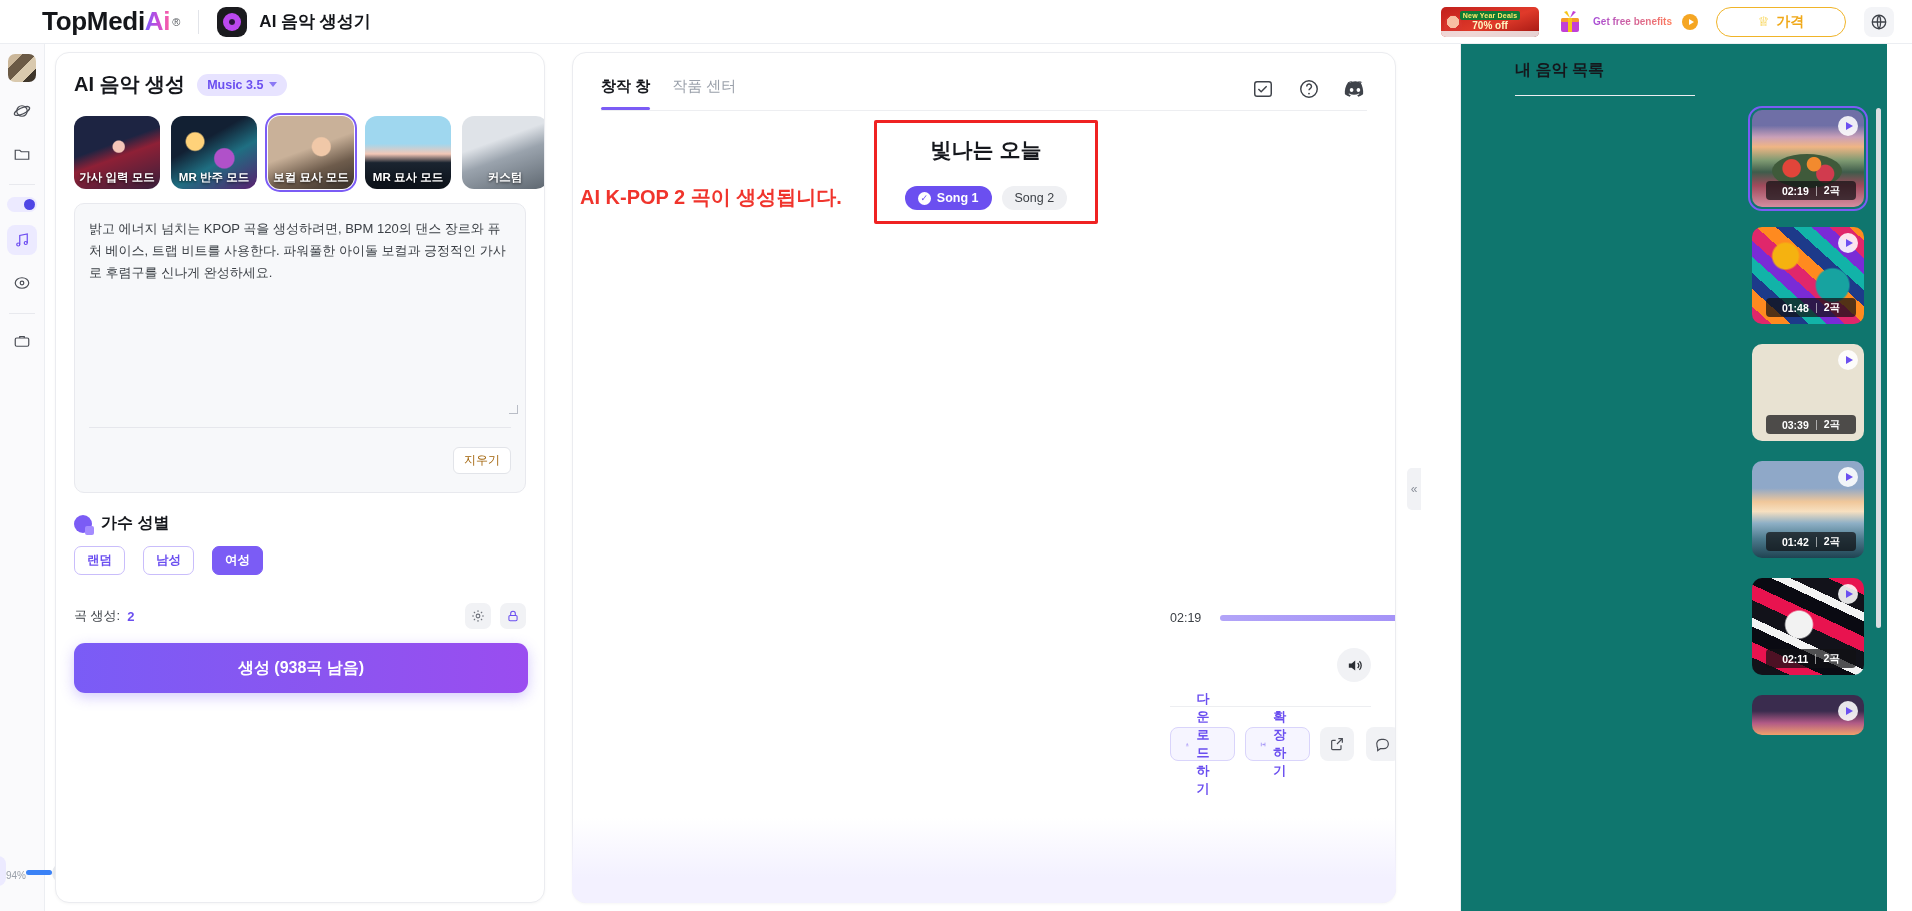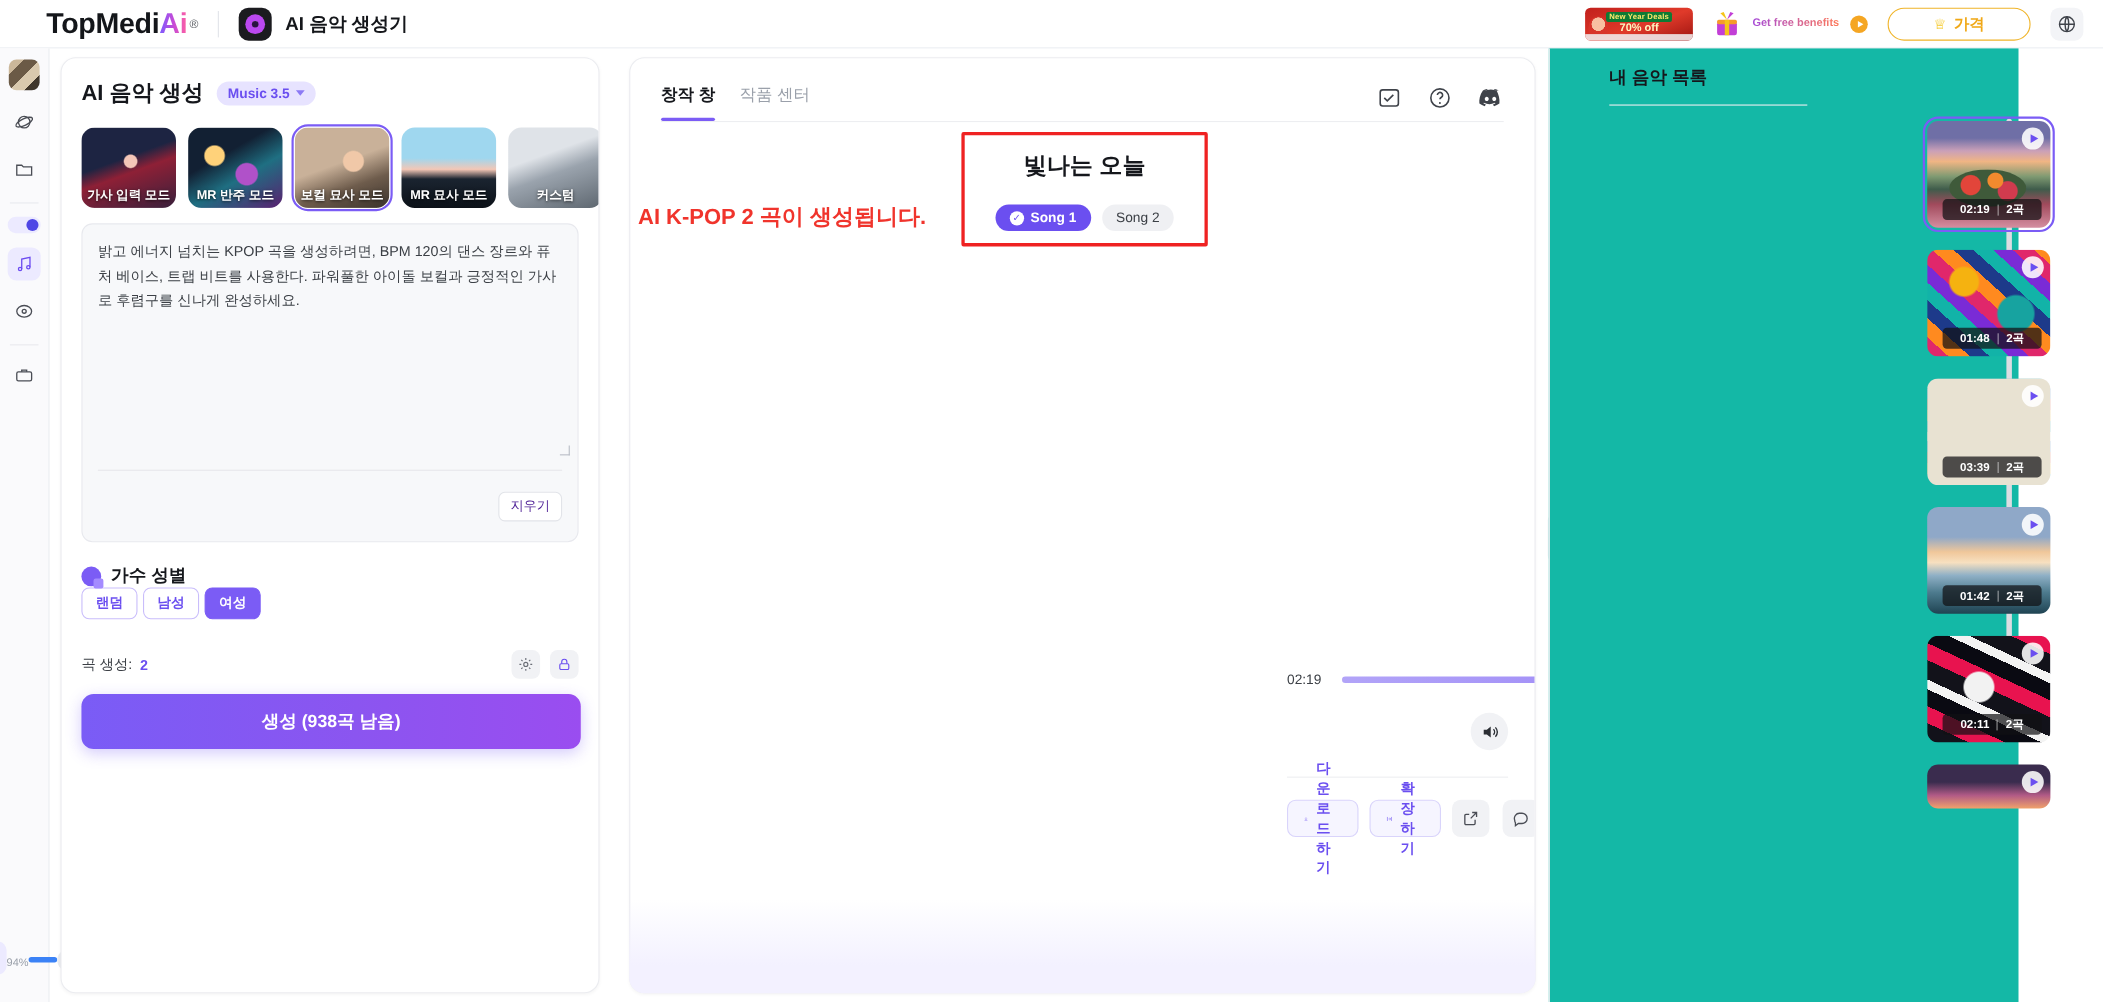--- a/index.html
+++ b/index.html
@@ -139,24 +139,24 @@
   .sec-title { font-size:16px;font-weight:700;color:#15171c; }
 
   .desc-box {
     margin-top:14px; height:290px; border:1px solid #e8e9ee; border-radius:10px;
     background:#f7f8fa; position:relative; padding:14px 14px 0 14px;
   }
   .desc-text { font-size:13px; line-height:22px; color:#3c4046; }
   .resize-h { position:absolute; right:7px; bottom:78px; width:9px;height:9px;
     border-right:1.5px solid #b9bdc6; border-bottom:1.5px solid #b9bdc6; }
   .desc-divider { position:absolute; left:14px; right:14px; bottom:64px; height:1px; background:#e6e7ec; }
-  .clear-btn { position:absolute; right:14px; bottom:18px; font-size:12px; color:#4c1d95;
+  .clear-btn { position:absolute; right:14px; bottom:18px; font-size:12px; color:#a16207;
     background:#fff; border:1px solid #e2e4e9; border-radius:6px; padding:4px 10px; cursor:pointer; }
 
-  .gender-row { display:flex; gap:5px; }
+  .gender-row { display:flex; gap:18px; margin-top:12px; }
   .gender-pill { border:1px solid #c9bdfb; color:#6b4ff0; background:#fff;
     font-size:12.5px; font-weight:600; border-radius:7px; padding:5px 12px; cursor:pointer; }
   .gender-pill.on { background:#7b5cf5; color:#fff; border-color:#7b5cf5; }
 
   .count-row { display:flex; align-items:center; margin-top:28px; }
   .count-label { font-size:13px;color:#3c4046; }
   .count-val { font-size:13px;color:#6b4ff0; font-weight:600; margin-left:7px; }
   .count-actions { margin-left:auto; display:flex; gap:9px; }
   .sq-btn { width:26px;height:26px;border-radius:7px;background:#f1f2f5;color:#6a6e77;
     display:flex;align-items:center;justify-content:center;cursor:pointer;font-size:13px;}
@@ -231,22 +231,22 @@
 
   .panel-fade { position:absolute; left:572px; top:818px; width:824px; height:85px;
      background:linear-gradient(180deg,rgba(248,247,255,0) 0%, #f3f1ff 70%); border-radius:0 0 14px 14px; }
 
   
   .collapse { position:absolute; left:1407px; top:468px; width:14px; height:42px;
     background:#f1f2f5; border-radius:5px 0 0 5px; display:flex;align-items:center;justify-content:center;
     color:#8c919b; font-size:12px; cursor:pointer; }
 
   
-  .right { position:absolute; left:1408px; top:44px; width:427px; height:867px;
-    background:#14b8a6; border-left:1px solid #eceef2; padding: 0 0 0 0; overflow:hidden; }
+  .right { position:absolute; left:1460px; top:44px; width:427px; height:867px;
+    background:#0f766e; border-left:1px solid #eceef2; padding: 0 0 0 0; overflow:hidden; }
   .right-title { font-size:16px; font-weight:700; color:#15171c; margin:16px 0 0 54px; }
   .right-rule { margin:14px 0 0 54px; width:180px; height:1px; background:#edeef1; }
   .mlist { position:absolute; left:1752px; top:110px; width:130px; }
   .mcard { width:112px; height:97px; border-radius:10px; position:relative; overflow:hidden;
     margin-bottom:20px; cursor:pointer; }
   .mcard.sel { outline:2.2px solid #7b5cf5; outline-offset:2px; }
   .mcard .play { position:absolute; right:6px; top:6px; width:20px;height:20px;border-radius:50%;
     background:rgba(255,255,255,.88); display:flex;align-items:center;justify-content:center; }
   .mcard .play i { border-left:7px solid #6b4ff0; border-top:4.5px solid transparent;
     border-bottom:4.5px solid transparent; margin-left:2px; display:block; }

